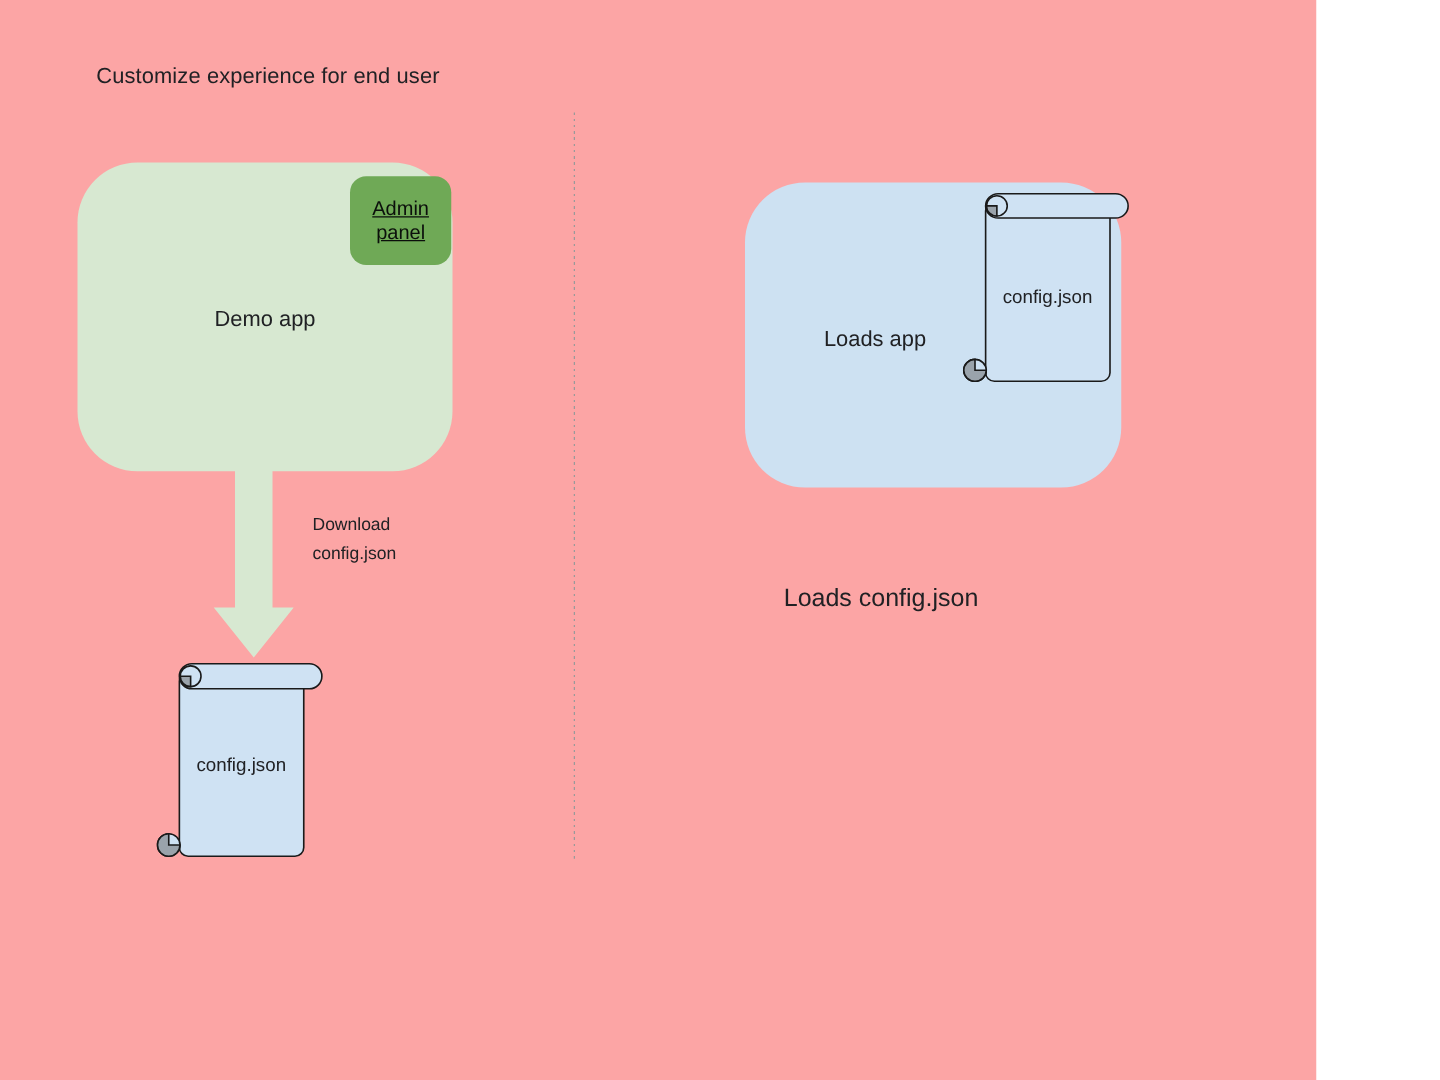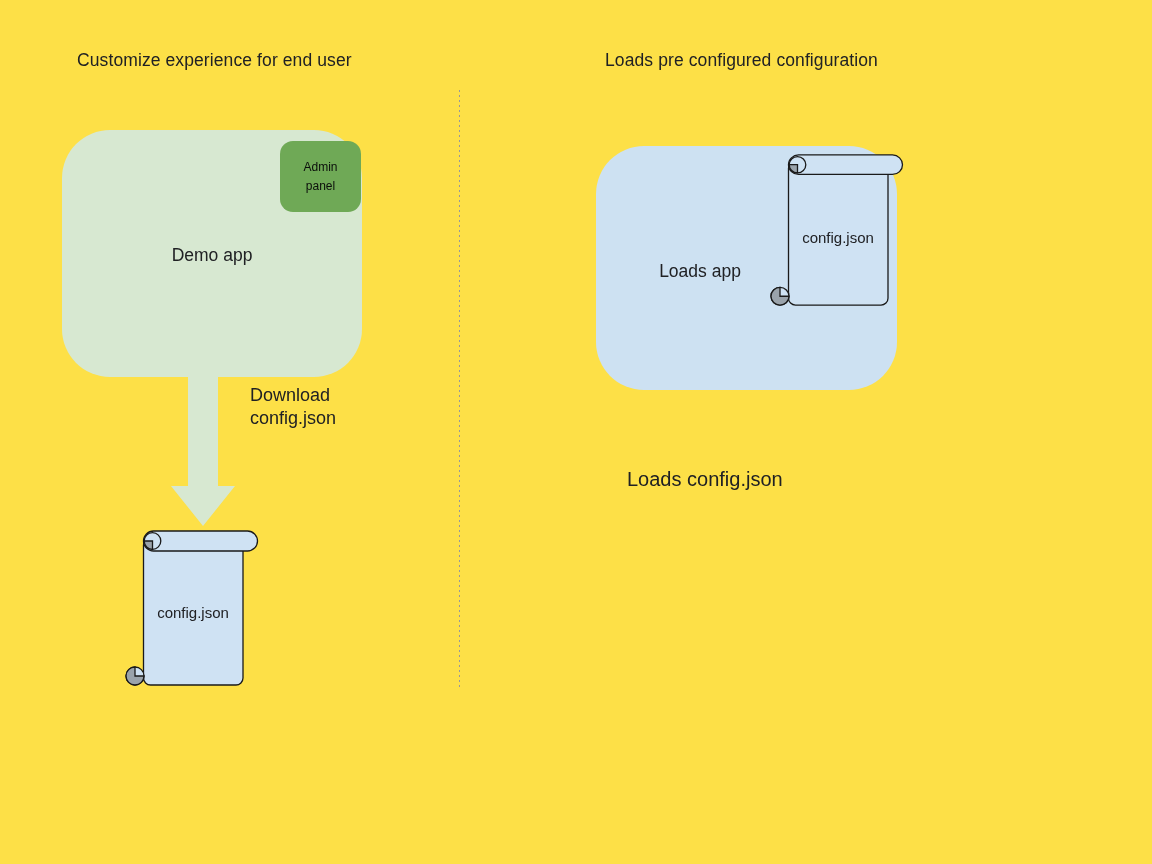--- a/index.html
+++ b/index.html
@@ -4,23 +4,23 @@
 <style>
   html, body {
     margin: 0;
     padding: 0;
     background: #ffffff;
     font-family: "Liberation Sans", sans-serif;
     color: var(--text-black, #202124);
   }
   #canvas {
     position: relative;
-    width: 1152px;
+    width: 1053px;
     height: 864px;
-    background: #fde047;
+    background: #fca5a5;
     overflow: hidden;
   }
   .abs { position: absolute; }
 
   .section-title {
     font-size: 17.5px;
     letter-spacing: 0.1px;
     white-space: nowrap;
   }
 
@@ -43,38 +43,39 @@
     width: 81px; height: 71px;
     border-radius: 13px;
     background: var(--panel-green);
     display: flex;
     align-items: center;
     justify-content: center;
   }
   #admin-panel .panel-label {
     width: 62px;
     text-align: center;
-    font-size: 12px;
+    font-size: 16px;
     line-height: 19px;
     color: #0b0f0b;
+    text-decoration: underline;
   }
 
   .app-label {
     font-size: 17.5px;
     text-align: center;
     white-space: nowrap;
   }
   #admin-app-label { left: 62px;  top: 245px; width: 300px; }
   #demo-app-label  { left: 650px; top: 261px; width: 100px; }
 
   #download-arrow-svg { left: 171px; top: 376px; }
 
   #download-label {
-    left: 250px; top: 384px;
-    font-size: 18px;
+    left: 250px; top: 408px;
+    font-size: 14px;
     line-height: 22.5px;
     white-space: pre-line;
   }
 
   #left-scroll  { left: 125px; top: 530px; }
   #right-scroll { left: 770px; top: 154px; }
 
   .scroll-label {
     width: 80px;
     text-align: center;
@@ -132,21 +133,20 @@
     <circle class="paper ink" cx="27.5" cy="11" r="8.3"></circle>
     <path class="curl ink" d="M27.5,11 L27.5,19.3 A8.3,8.3 0 0 1 19.2,11 Z"></path>
     <circle class="paper ink" cx="10" cy="146" r="9"></circle>
     <path class="curl ink" d="M10,146 L19,146 A9,9 0 1 1 10,137 Z"></path>
   </svg>
 
   <div class="abs scroll-label" id="left-scroll-label">config.json</div>
 
   <div class="abs" id="divider"></div>
 
-  <div class="abs section-title" style="left:605px; top:50px;">Loads pre configured configuration</div>
 
   <div class="abs app-box" id="demo-app-box"></div>
 
   <div class="abs app-label" id="demo-app-label">Loads app</div>
 
   <svg class="abs scroll-shape" id="right-scroll" width="134" height="152" viewBox="0 0 134 156" preserveAspectRatio="none">
     <rect class="paper ink" x="18.5" y="8" width="99.5" height="147" rx="7"></rect>
     <rect class="paper ink" x="18.5" y="1" width="114" height="20" rx="10"></rect>
     <circle class="paper ink" cx="27.5" cy="11" r="8.3"></circle>
     <path class="curl ink" d="M27.5,11 L27.5,19.3 A8.3,8.3 0 0 1 19.2,11 Z"></path>

